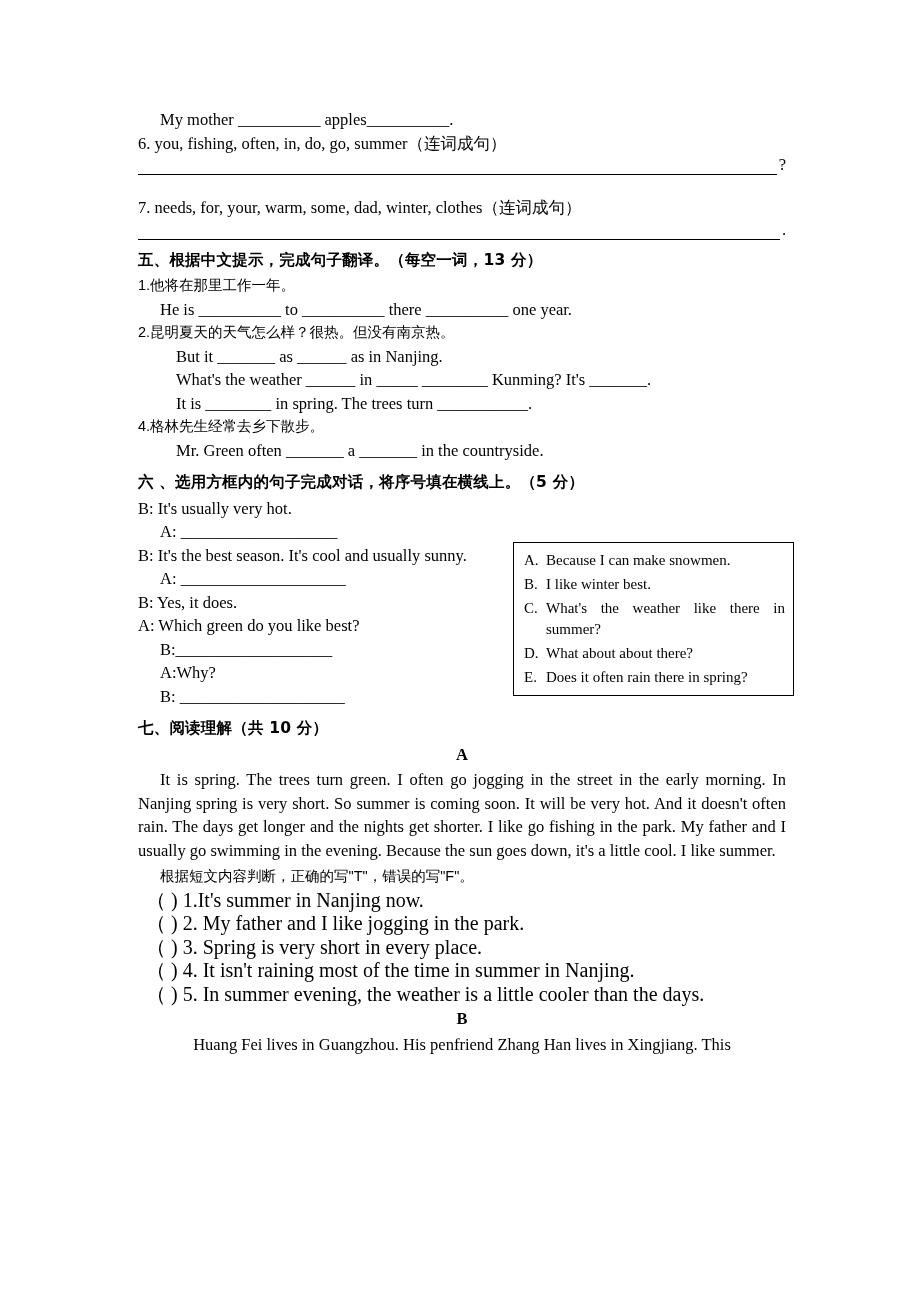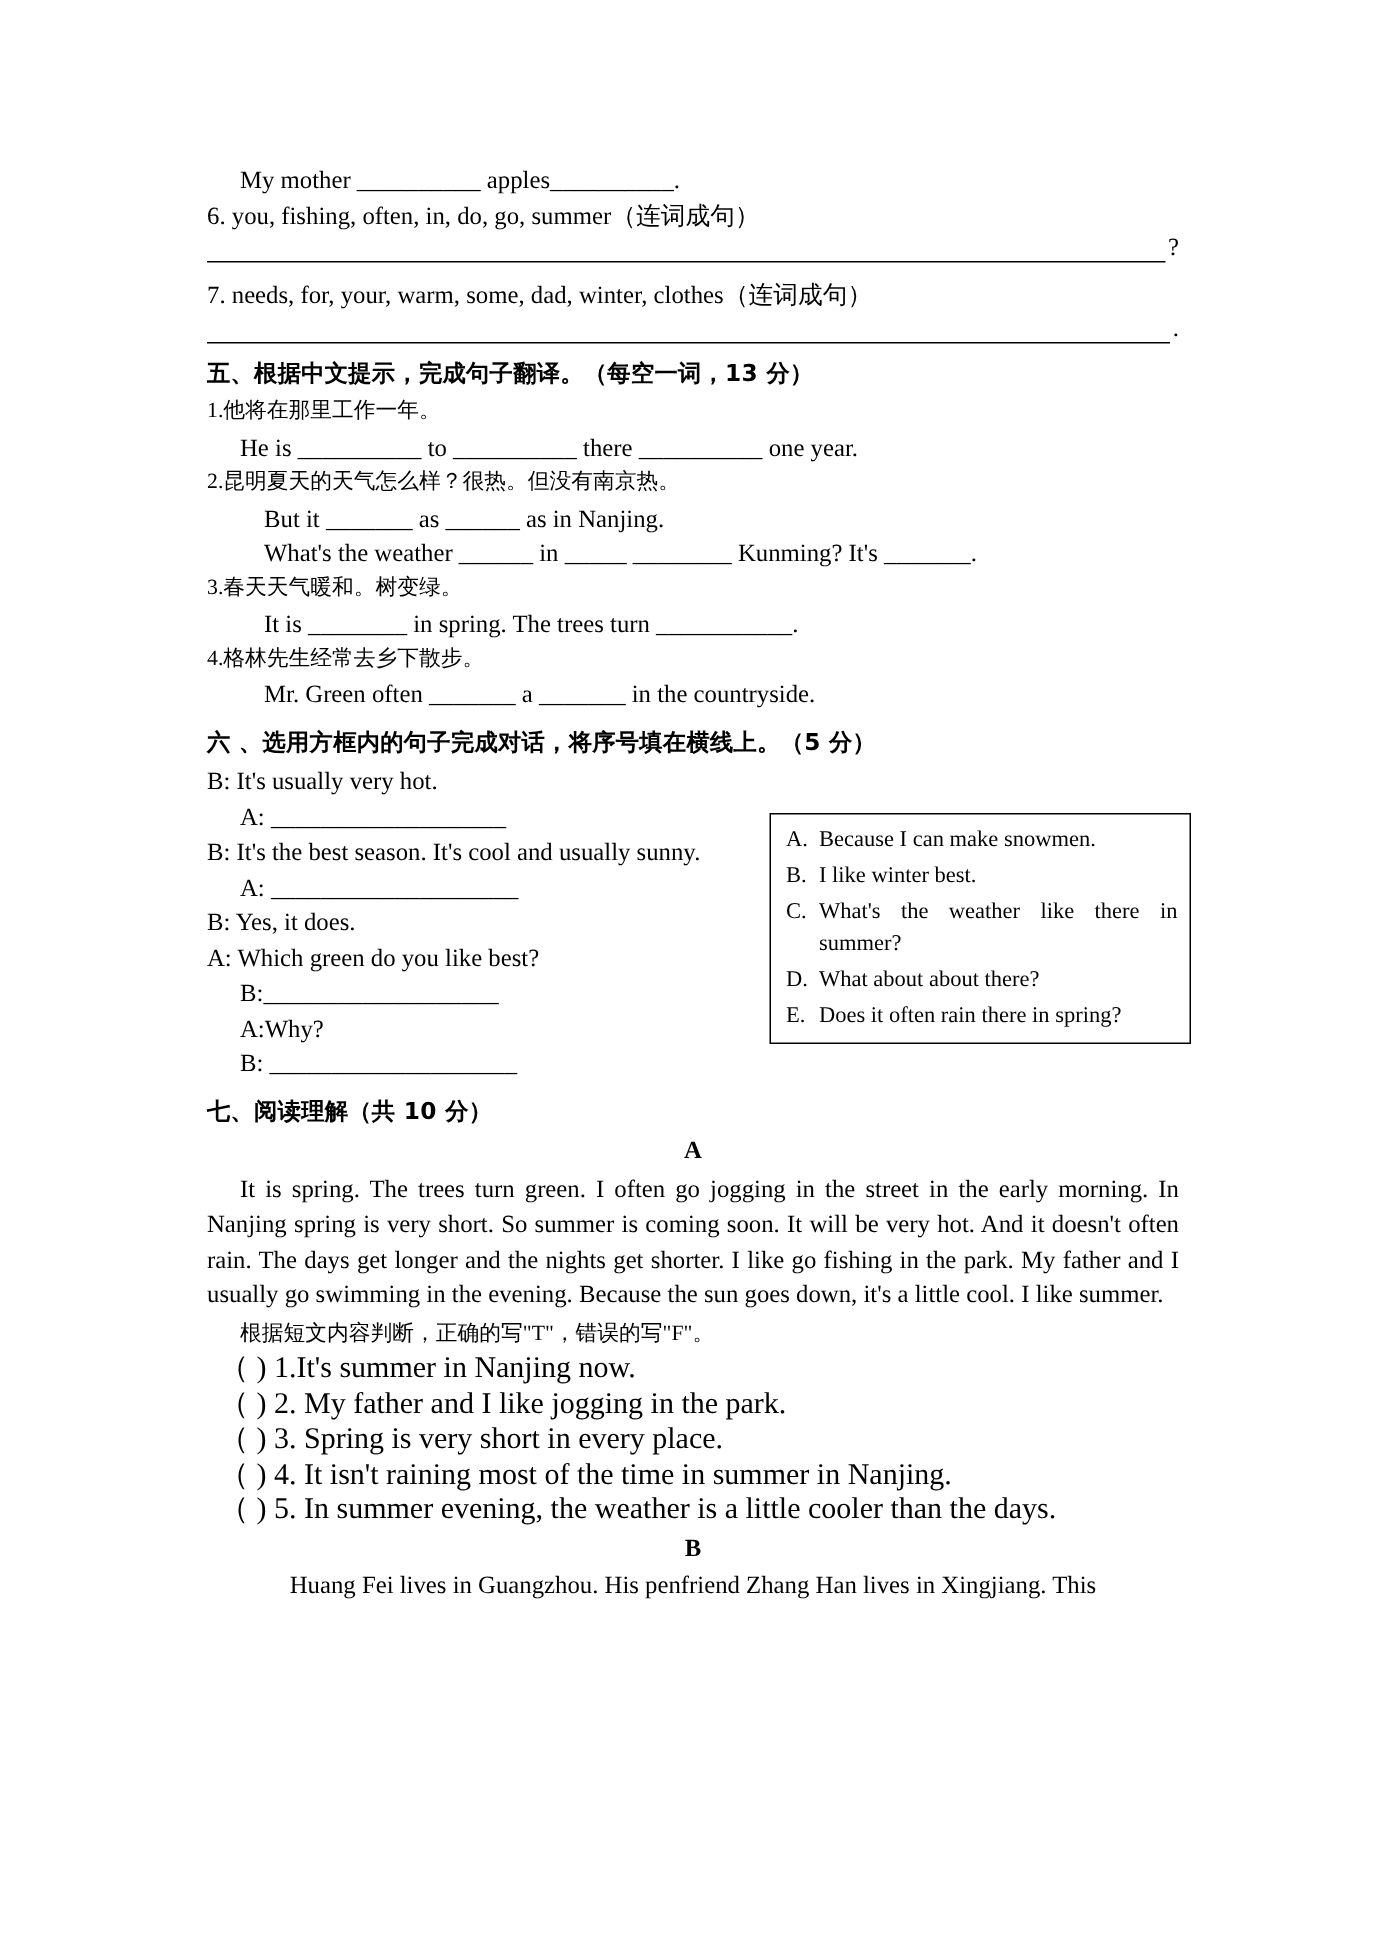--- a/index.html
+++ b/index.html
@@ -36,21 +36,21 @@
   .indent1 { text-indent: 22px; }
   .indent2 { padding-left: 22px; }
   .indent3 { padding-left: 38px; }
   .bold-cn {
     font-family: "DejaVu Sans", sans-serif;
     font-weight: bold;
     font-size: 15.5px;
     letter-spacing: 0.2px;
   }
   .cn {
-    font-family: Liberation Serif, serif;
+    font-family: Liberation Sans, sans-serif;
     font-size: 14.5px;
   }
   .rulerow {
     display: flex;
     align-items: flex-end;
     font-size: 16.5px;
     line-height: 20px;
   }
   .rulerow .fill {
     flex: 1;
@@ -110,33 +110,32 @@
 <div class="page">
 
   <div class="content">
 
     <div class="line indent1">My mother __________ apples__________.</div>
     <div class="line">6. you, fishing, often, in, do, go, summer（连词成句）</div>
     <div class="rulerow">
       <span class="fill"></span>
         <span>?</span>
     </div>
-    <div class="line" style="margin-top:10px;">7. needs, for, your, warm, some, dad, winter, clothes（连词成句）</div>
+    <div class="line" style="margin-top:21px;">7. needs, for, your, warm, some, dad, winter, clothes（连词成句）</div>
     <div class="rulerow">
       <span class="fill"></span>
         <span>.</span>
     </div>
 
     <div class="line bold-cn sec-head">五、根据中文提示，完成句子翻译。（每空一词，13 分）</div>
     <div class="line cn">1.他将在那里工作一年。</div>
     <div class="line indent2">He is __________ to __________ there __________ one year.</div>
     <div class="line cn">2.昆明夏天的天气怎么样？很热。但没有南京热。</div>
     <div class="line indent3">But it _______ as ______ as in Nanjing.</div>
     <div class="line indent3">What's the weather ______ in _____ ________ Kunming? It's _______.</div>
-    <div class="line cn">3.春天天气暖和。树变绿。</div>
     <div class="line indent3">It is ________ in spring. The trees turn ___________.</div>
     <div class="line cn">4.格林先生经常去乡下散步。</div>
     <div class="line indent3">Mr. Green often _______ a _______ in the countryside.</div>
 
     <div class="line bold-cn sec-head">六 、选用方框内的句子完成对话，将序号填在横线上。（5 分）</div>
     <div class="line">B: It's usually very hot.</div>
     <div class="line indent2">A: ___________________</div>
     <div class="line">B: It's the best season. It's cool and usually sunny.</div>
     <div class="line indent2">A: ____________________</div>
     <div class="line">B: Yes, it does.</div>

